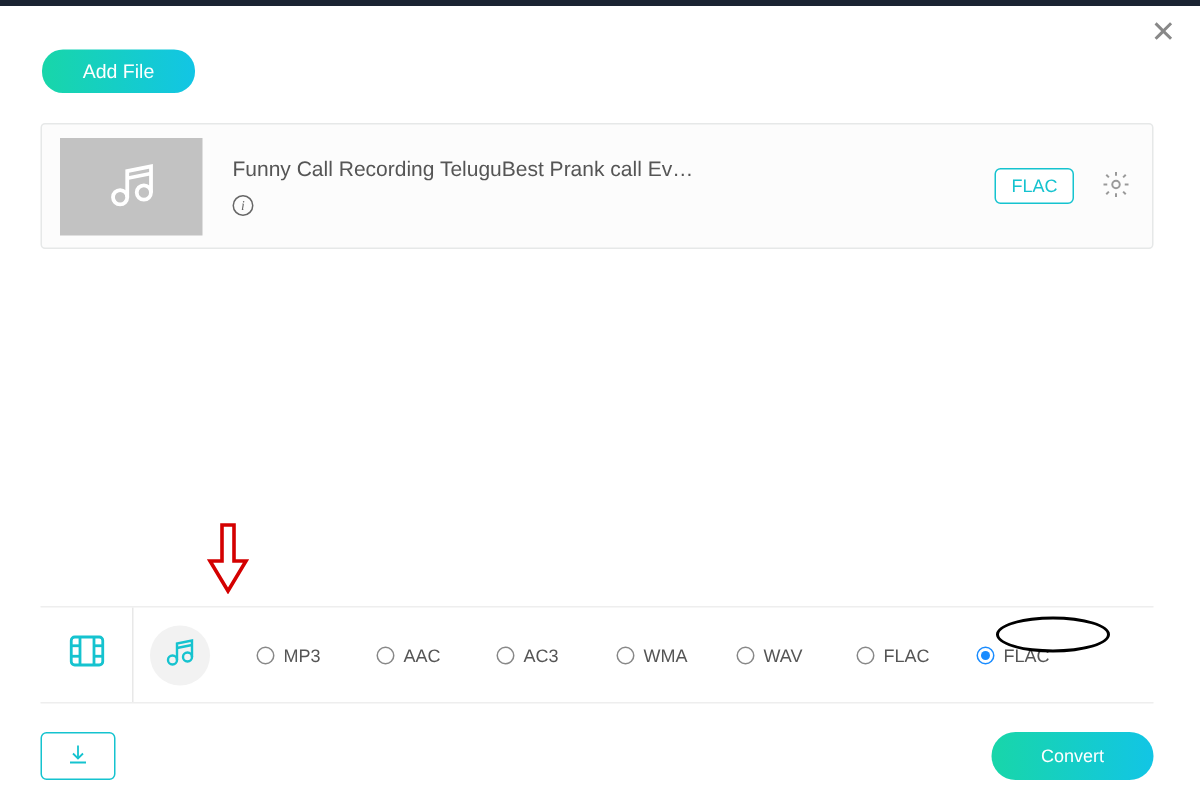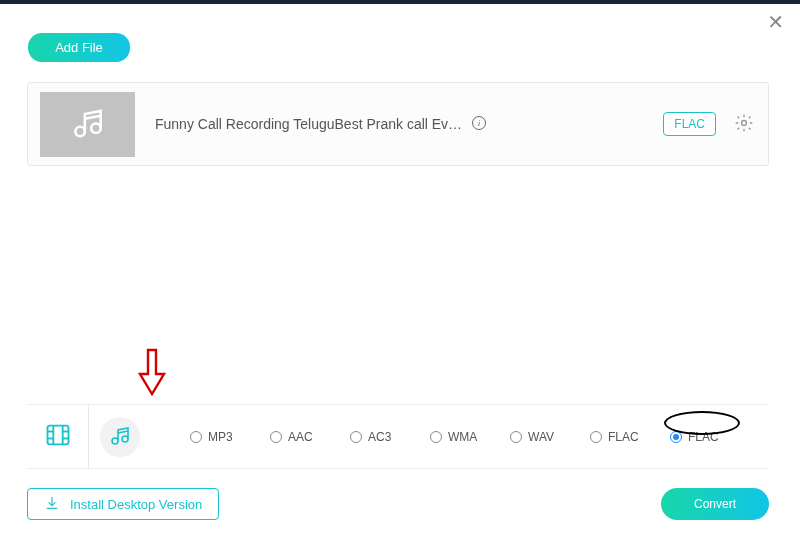--- a/index.html
+++ b/index.html
@@ -61,20 +61,21 @@
     background: #c2c2c2;
     display: flex;
     align-items: center;
     justify-content: center;
   }
   .thumb svg { width: 38px; height: 38px; }
   .file-info {
     flex: 1;
     padding-left: 20px;
     display: flex;
+    flex-direction: column;
     gap: 10px;
   }
   .file-title {
     color: #555;
     font-size: 14px;
   }
   .info-icon {
     width: 14px; height: 14px;
     border: 1px solid #666;
     border-radius: 50%;
@@ -142,21 +143,21 @@
     align-items: center;
     justify-content: center;
     border-radius: 50%;
   }
   .tab-col.audio .tab-icon {
     background: #f2f2f2;
   }
   .formats-grid {
     flex: 1;
     display: flex;
-    flex-direction: row;
+    flex-direction: column;
     justify-content: center;
     padding-left: 20px;
     gap: 10px;
   }
   .format-row {
     display: flex;
     gap: 0;
   }
   .format-opt {
     width: 80px;
@@ -337,16 +338,15 @@
 
 <div class="bottom-row">
   <button class="install-btn">
     <span>
       <svg viewBox="0 0 24 24" fill="none" stroke="#15c3cf" stroke-width="1.8">
         <path d="M12 3v12"></path>
         <path d="M7 11l5 5 5-5"></path>
         <path d="M4 20h16"></path>
       </svg>
     </span>
-    <span>Install Desktop Version</span>
   </button>
   <button class="convert-btn">Convert</button>
 </div>
 
 </body></html>

